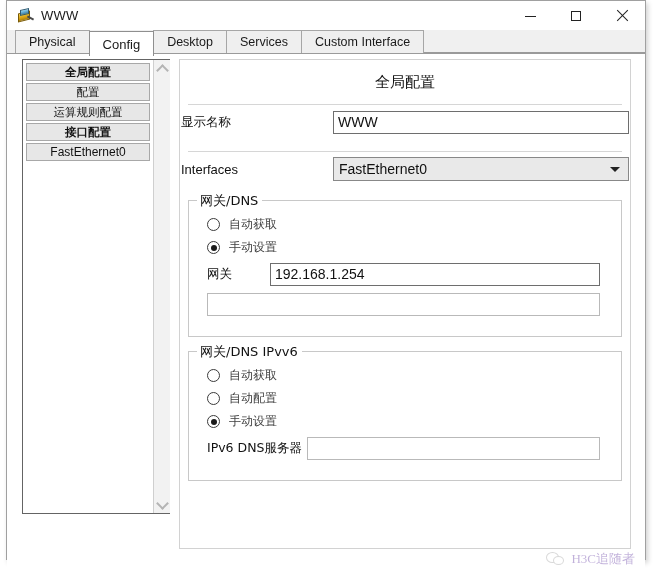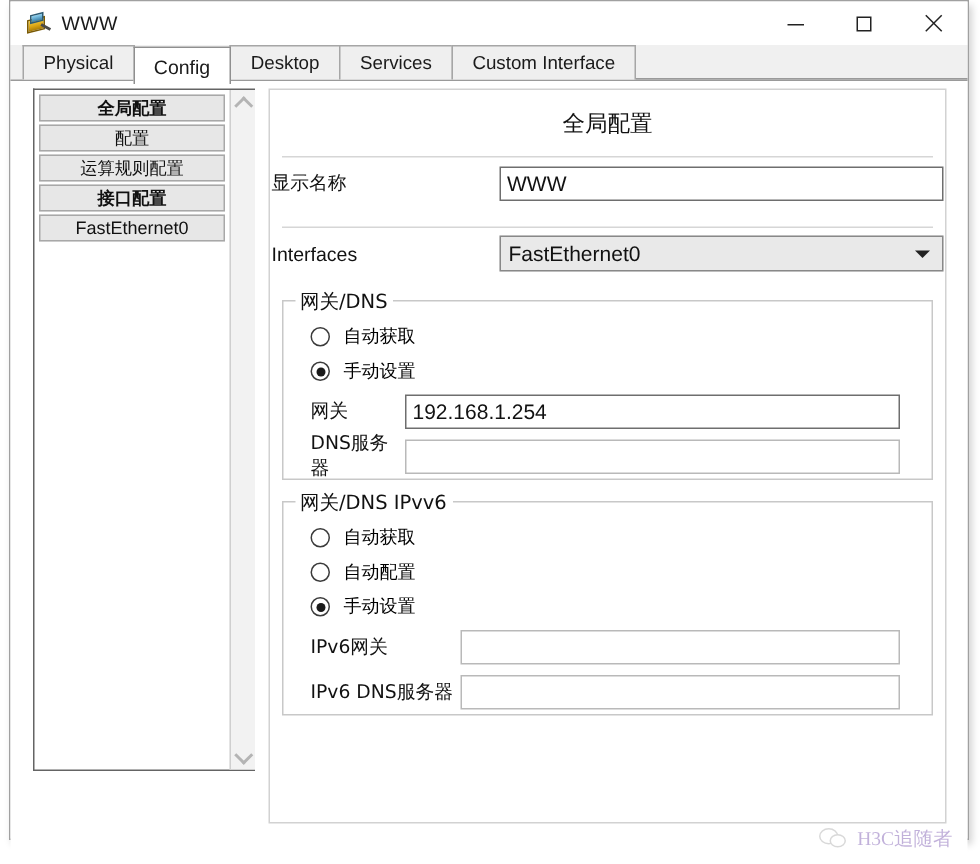--- a/index.html
+++ b/index.html
@@ -300,21 +300,21 @@
     border-left: 5px solid transparent;
     border-right: 5px solid transparent;
     border-top: 5px solid #222;
   }
 
   
   .group {
     position: relative;
     margin: 14px 8px 0 8px;
     border: 1px solid #c8c8c8;
-    padding: 12px 9px 0 9px;
+    padding: 12px 9px 17px 9px;
   }
   .group-title {
     position: absolute;
     top: -9px;
     left: 8px;
     background: #ffffff;
     padding: 0 4px 0 3px;
     font-size: 13px;
     color: #111;
     font-family: "DejaVu Sans", "Liberation Sans", sans-serif;
@@ -340,21 +340,21 @@
   .radio.checked:after {
     content: "";
     position: absolute;
     left: 2.5px; top: 2.5px;
     width: 6px; height: 6px;
     border-radius: 50%;
     background: #1a1a1a;
   }
   .radio-label {
     font-size: 12px;
-    color: #000000;
+    color: #404040;
     font-family: Liberation Mono, monospace;
     cursor: default;
   }
 
   .grp-field {
     display: flex;
     align-items: center;
     height: 30px;
     margin-left: 9px;
     margin-right: 12px;
@@ -494,21 +494,20 @@
           <div class="radio checked"></div>
           <div class="radio-label">手动设置</div>
         </div>
 
         <div class="grp-field">
           <div class="grp-label w1">网关</div>
           <div class="txt" placeholder="">192.168.1.254</div>
         </div>
 
         <div class="grp-field">
-          <div class="grp-label w1">DNS服务器</div>
           <div class="txt light" placeholder=""></div>
         </div>
       </div>
 
       <div class="group">
         <div class="group-title">网关/DNS IPvv6</div>
 
         <div class="radio-row">
           <div class="radio"></div>
           <div class="radio-label">自动获取</div>
@@ -517,24 +516,20 @@
         <div class="radio-row">
           <div class="radio"></div>
           <div class="radio-label">自动配置</div>
         </div>
 
         <div class="radio-row">
           <div class="radio checked"></div>
           <div class="radio-label">手动设置</div>
         </div>
 
-        <div class="grp-field">
-          <div class="grp-label w2">IPv6网关</div>
-          <div class="txt light" placeholder=""></div>
-        </div>
 
         <div class="grp-field">
           <div class="grp-label w2">IPv6 DNS服务器</div>
           <div class="txt light" placeholder=""></div>
         </div>
       </div>
 
     </div>
 
     <div class="watermark">

